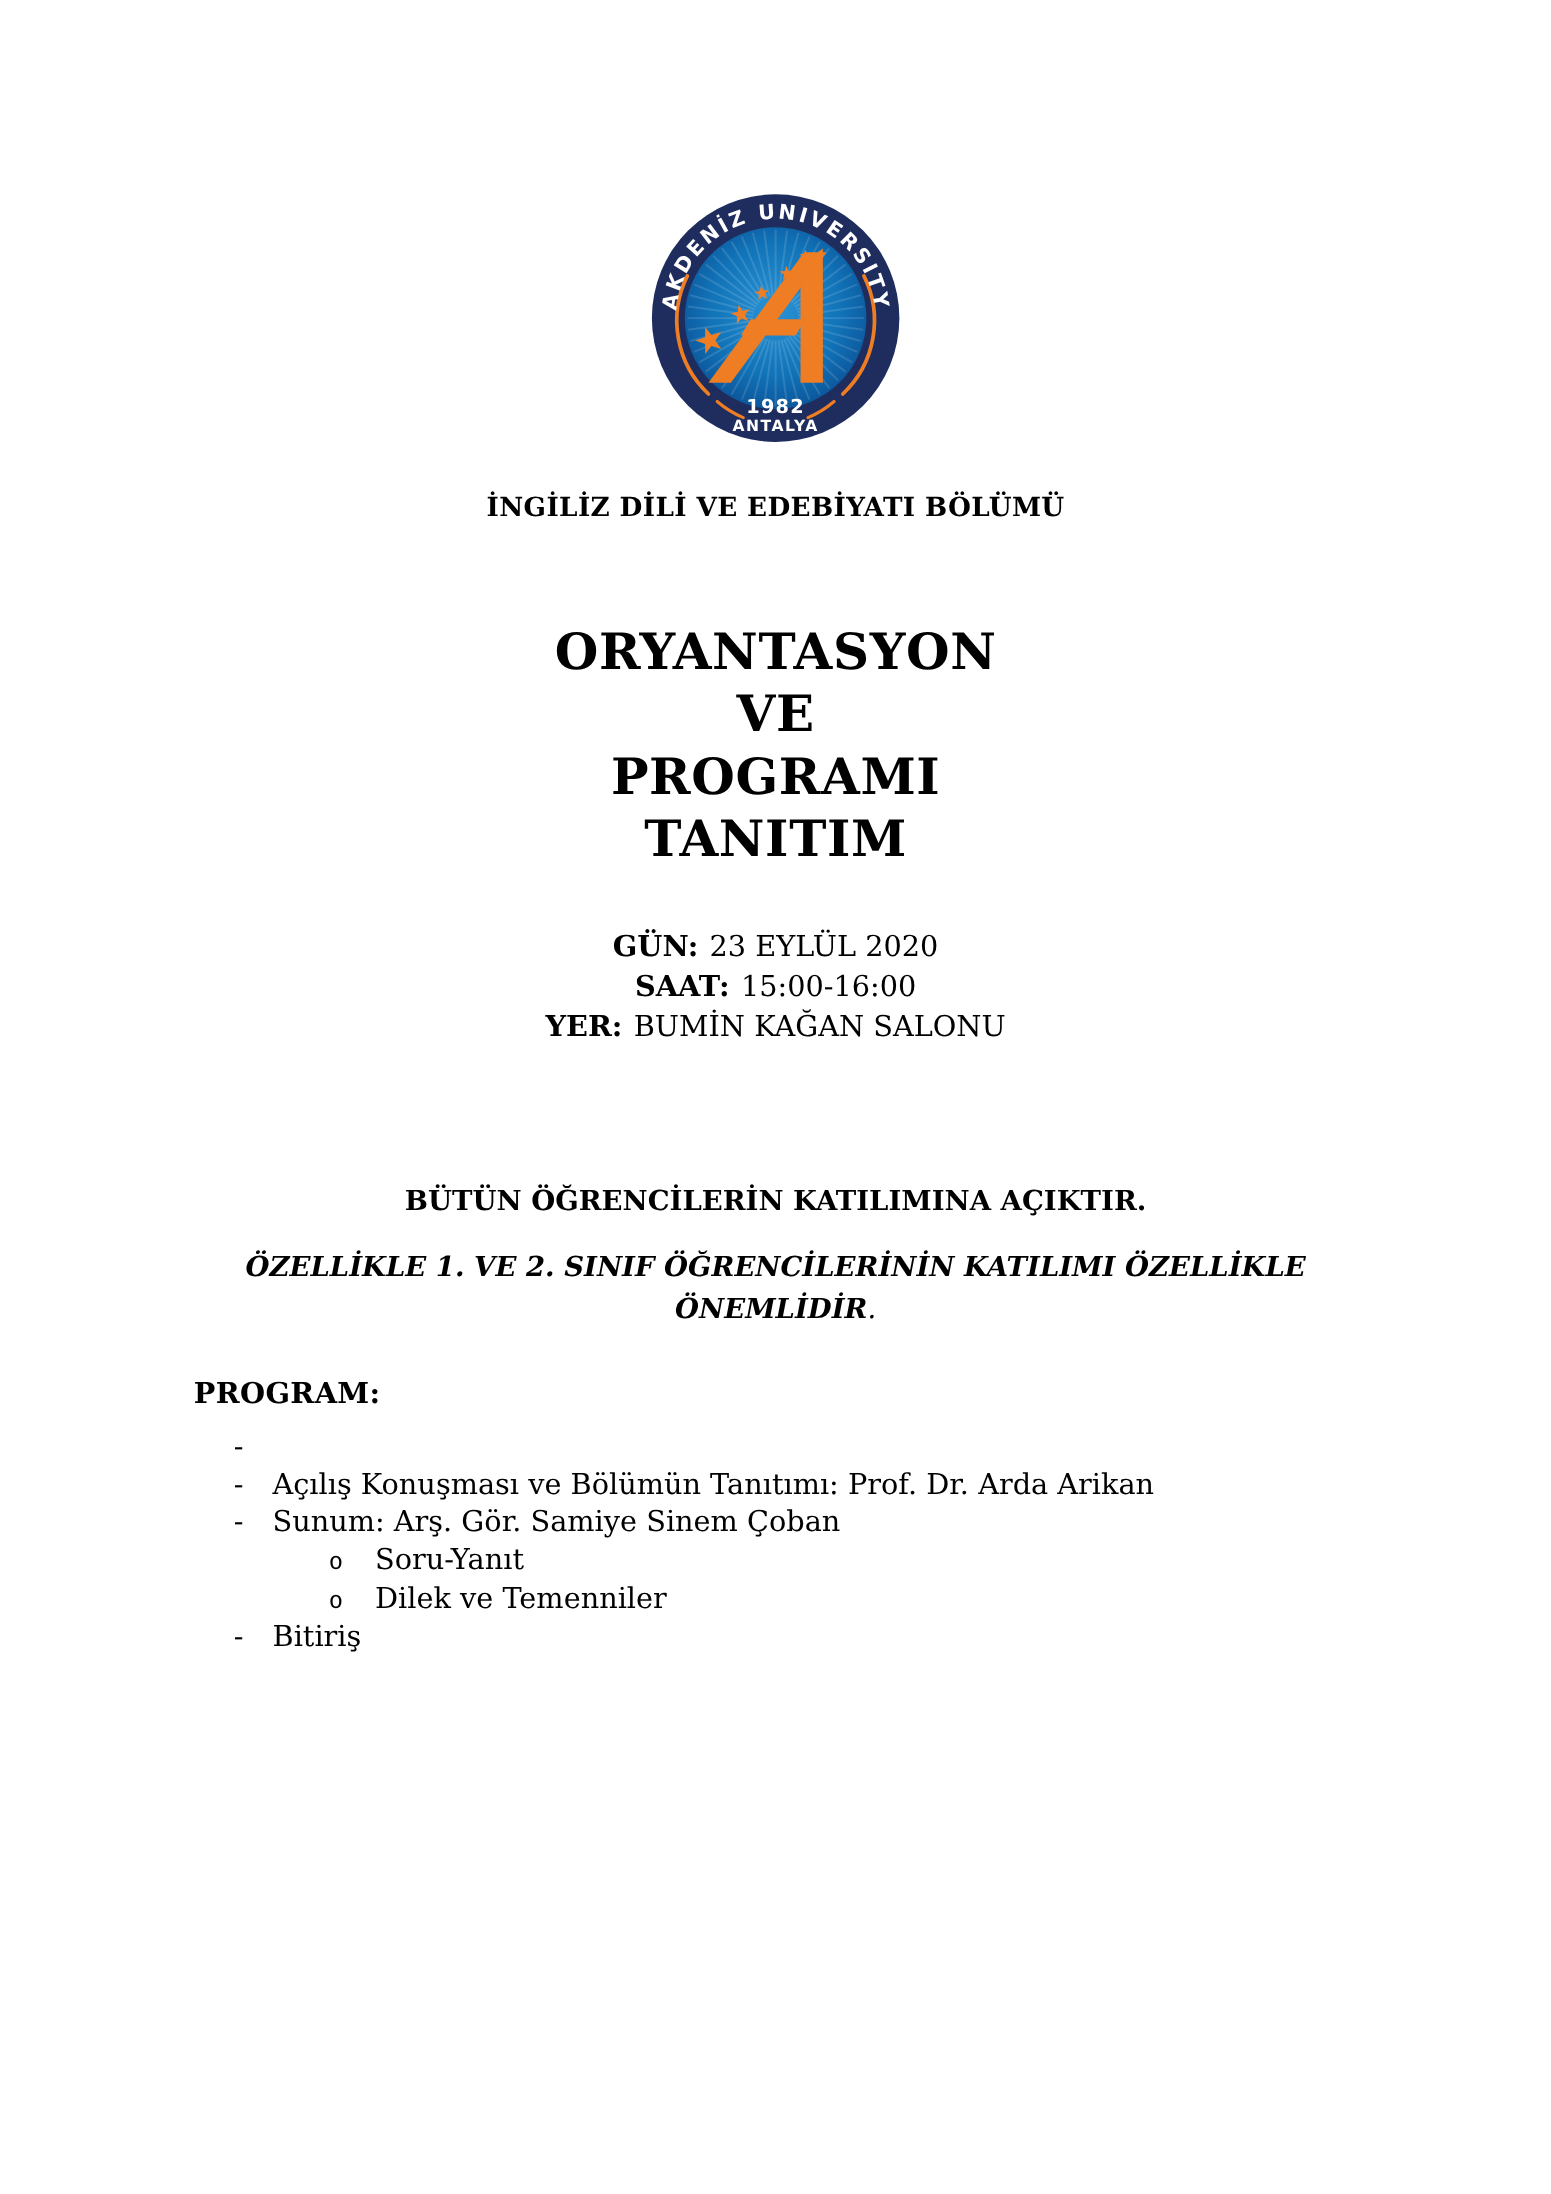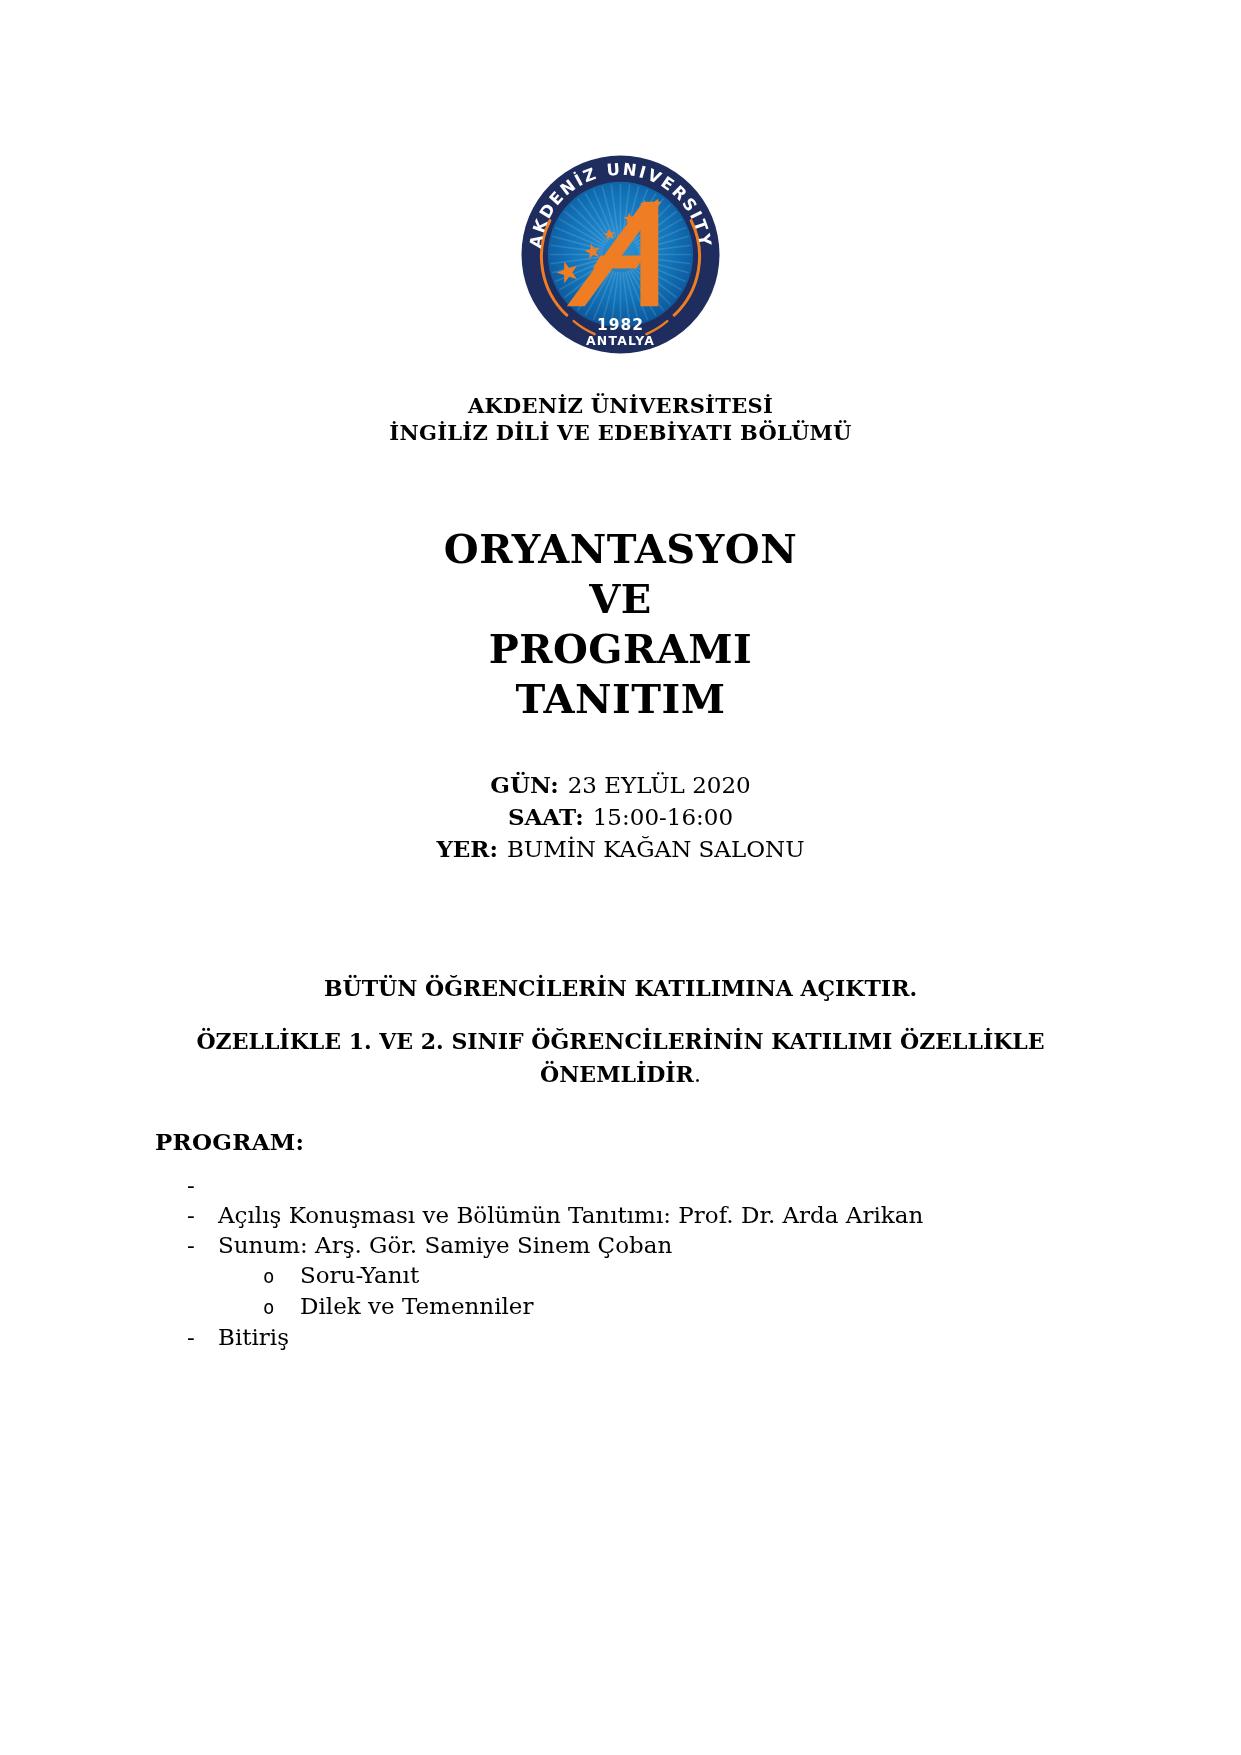--- a/index.html
+++ b/index.html
@@ -23,21 +23,21 @@
 
   
   .event-title { margin-top:78px; font-weight:bold; font-size:40px; line-height:50px; letter-spacing:0.5px;text-align:center; }
 
   
   .details { margin-top:45px; font-size:23px; line-height:32px; }
   .dlabel { font-weight:bold; margin-right:9px;margin-top:20px; }
 
   
   .ann-open { margin-top:108px; font-weight:bold; font-size:22px; line-height:30px; }
-  .ann-imp  { margin:22px auto 0; max-width:945px; font-size:22px; line-height:33px; }
+  .ann-imp  { margin:22px auto 0; max-width:945px; font-size:22px; line-height:33px;font-style:italic; }
   .ann-imp .bold { font-weight:bold; }
 
   
   .program-block { margin:36px 90px 0 155px; font-size:23px; }
   .program-heading { font-weight:bold; line-height:30px; letter-spacing:0.3px; }
   .program-list { margin-top:13px; }
   .prog-row { display:flex; align-items:baseline; line-height:30px; }
   .prog-row.lvl1 { padding-left:32px; }
   .prog-row.lvl1 .bullet { display:inline-block; width:31px; flex:0 0 31px; }
   .prog-row.lvl2 { padding-left:108px; }
@@ -136,21 +136,20 @@
 
       <text font-family="DejaVu Sans, sans-serif" font-size="16.5" font-weight="bold" fill="#ffffff" letter-spacing="2.2">
         <textPath href="#arcpath" startOffset="50%" text-anchor="middle">AKDENİZ UNIVERSITY</textPath>
       </text>
       <text x="100" y="176" text-anchor="middle" font-family="DejaVu Sans, sans-serif" font-size="15.5" font-weight="bold" fill="#ffffff" letter-spacing="1">1982</text>
       <text x="100" y="191" text-anchor="middle" font-family="DejaVu Sans, sans-serif" font-size="12.5" font-weight="bold" fill="#ffffff" letter-spacing="1.2">ANTALYA</text>
     </svg>
   </div>
 
   <div class="org-header center">
-    <div>AKDENİZ ÜNİVERSİTESİ</div>
     <div>İNGİLİZ DİLİ VE EDEBİYATI BÖLÜMÜ</div>
   </div>
 
   <div class="event-title center">
     <div>ORYANTASYON</div>
     <div>VE</div>
     <div>PROGRAMI</div>
     <div>TANITIM</div>
   </div>
 

